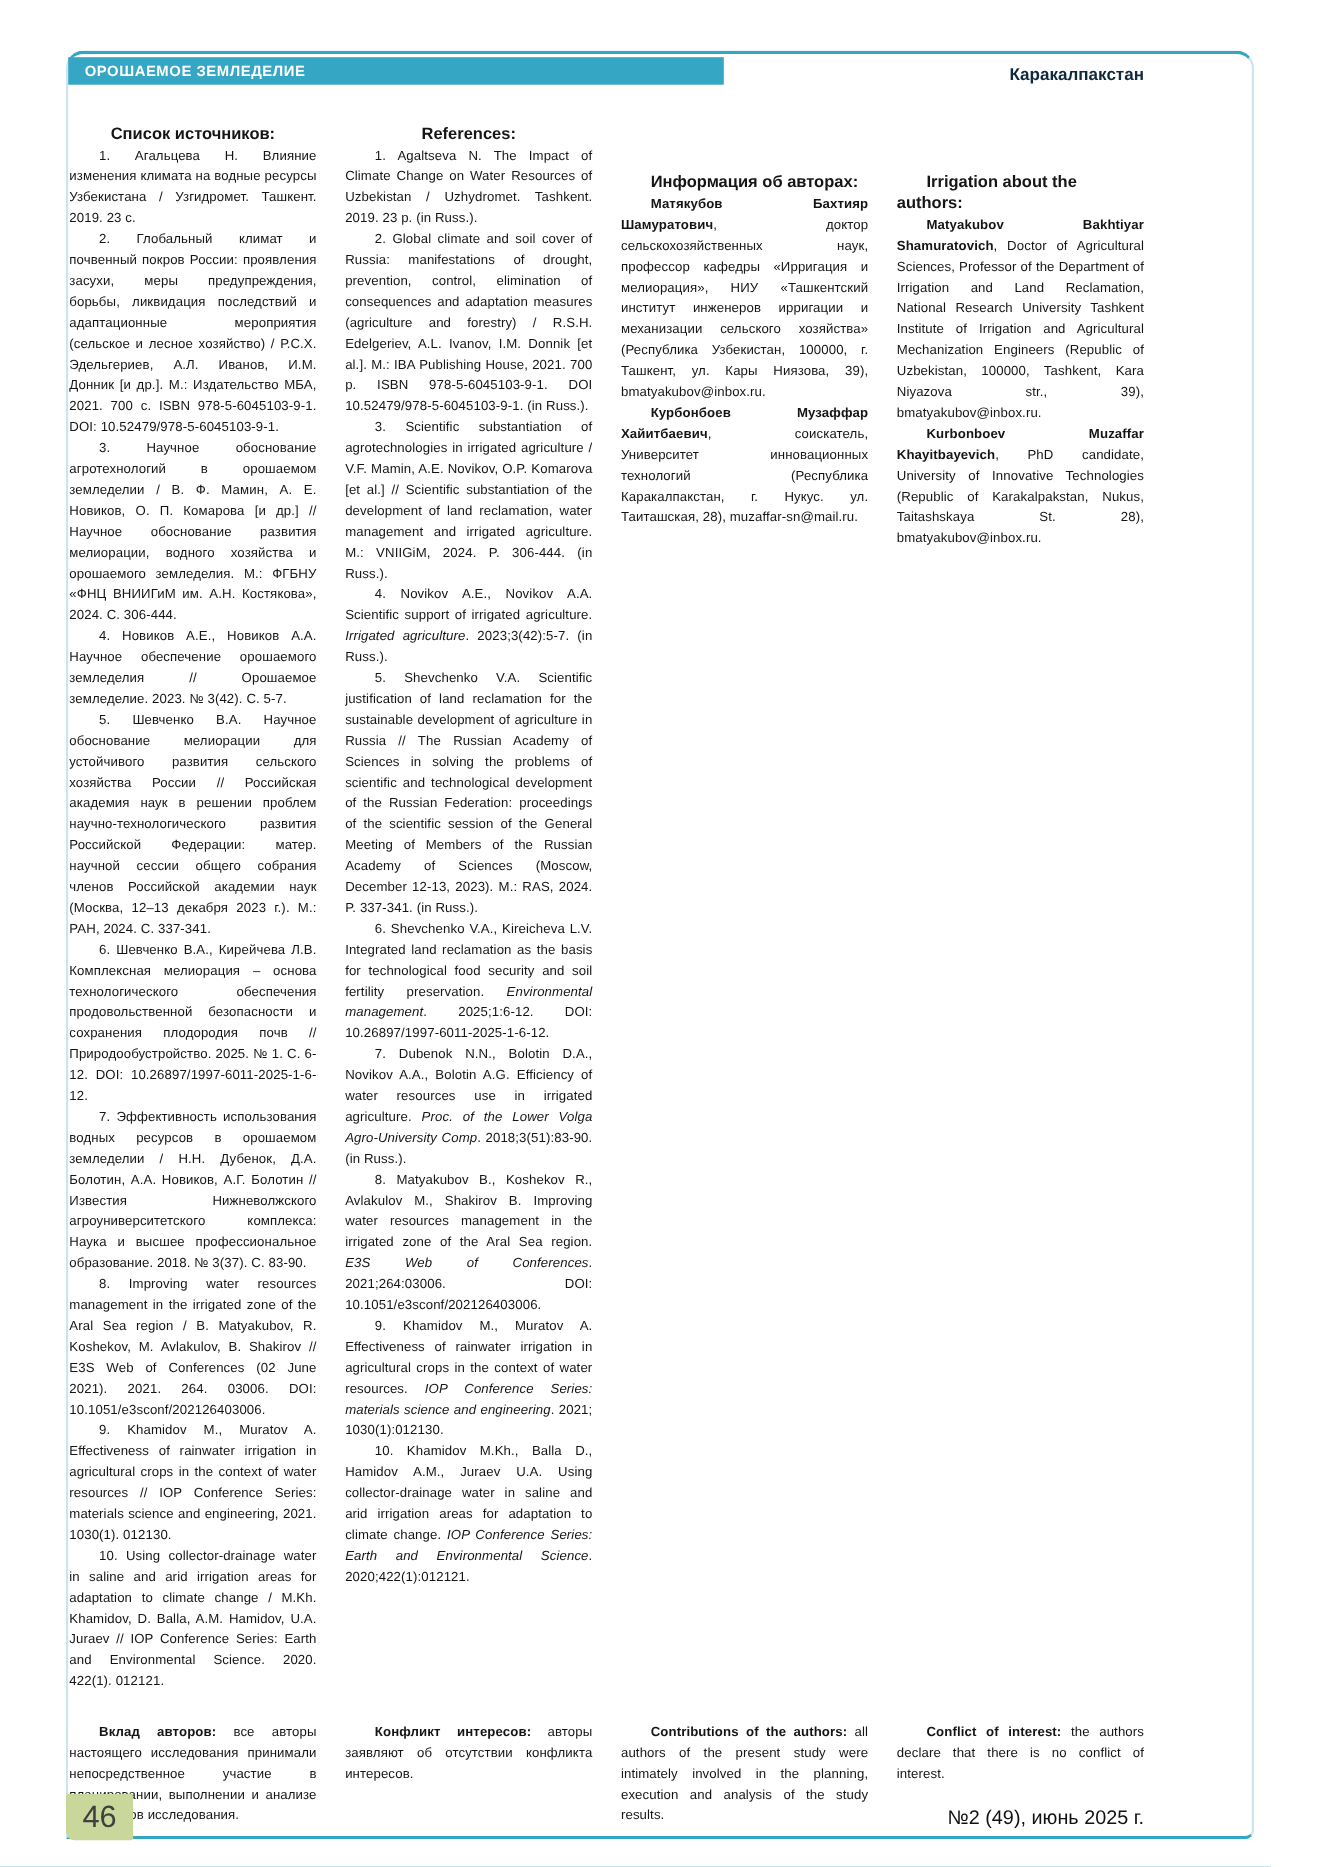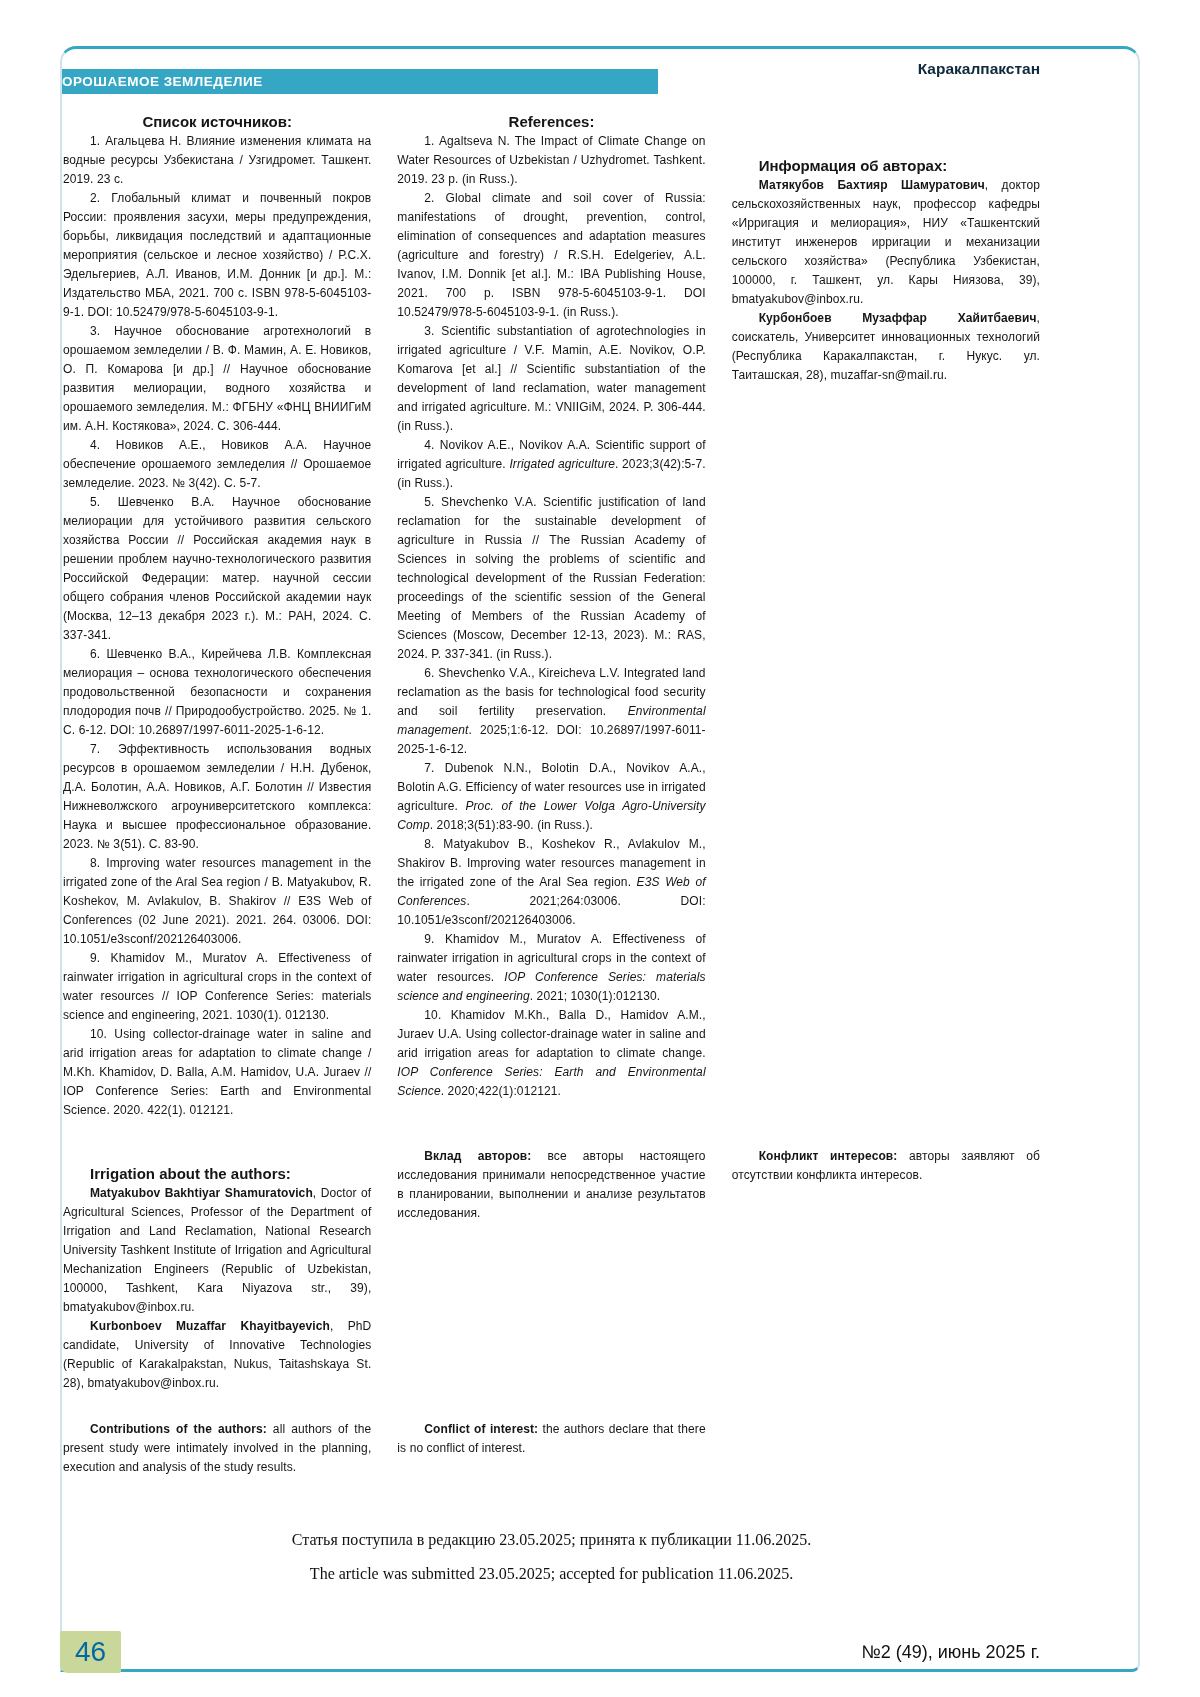--- a/index.html
+++ b/index.html
@@ -18,34 +18,34 @@
   .frame{
     position:absolute;left:60px;top:46px;width:1080px;height:1626px;
     border-left:2px solid var(--frame-side);
     border-right:2px solid var(--frame-side);
     border-top:3px solid var(--accent);
     border-bottom:3px solid var(--accent);
     border-radius:16px 16px 8px 0;
     pointer-events:none;
   }
   .header-band{
-    position:absolute;left:62px;top:69px;width:596px;height:25px;
+    position:absolute;left:62px;top:52px;width:596px;height:25px;
     background:var(--accent);color:#ffffff;
     font-size:13.5px;font-weight:bold;letter-spacing:.5px;
-    line-height:25px;
+    line-height:25px;padding-left:15px;
   }
   .section-label{
     position:absolute;top:60px;right:160px;
     font-size:15.5px;font-weight:bold;color:var(--section-label);
   }
   .content{
     position:absolute;left:63px;top:112px;width:977px;
   }
   .content-grid{
-    display:grid;grid-template-columns:1fr 1fr 1fr;column-gap:26px;
+    display:grid;grid-template-columns:1fr 1fr 1fr 1fr;column-gap:26px;
   }
   .para{
     margin:0;text-align:justify;text-indent:27px;
     font-size:12px;line-height:19px;letter-spacing:.1px;
     hyphens:auto;-webkit-hyphens:auto;
   }
   .b{font-weight:bold;}
   .i{font-style:italic;}
   .col-heading{
     margin:0 0 1px 0;font-size:15px;line-height:19px;font-weight:bold;
@@ -58,21 +58,21 @@
   .submission{
     margin-top:52px;text-align:center;
     font-family:"Liberation Serif","DejaVu Serif",serif;
     font-size:16px;line-height:22px;color:#111;
   }
   .submission p{margin:12px;}
   .page-num-box{
     position:absolute;left:60px;top:1631px;width:61px;height:42px;
     background:var(--page-box);z-index:2;
     display:flex;align-items:center;justify-content:center;
-    font-size:28px;font-weight:500;color:#0369a1;
+    font-size:28px;font-weight:500;color:#404040;
     border-radius:2px 2px 2px 8px;
   }
   .issue-label{
     position:absolute;right:160px;top:1642px;
     font-size:18px;color:#111;
   }
 </style>
 </head>
 <body>
 
@@ -88,21 +88,21 @@
 
     <section class="cell" lang="ru">
       <h3 class="col-heading centered">Список источников:</h3>
       <div>
           <p class="para"><span>1. Агальцева Н. Влияние изменения климата на водные ресурсы Узбекистана / Узгидромет. Ташкент. 2019. 23 с.</span></p>
           <p class="para"><span>2. Глобальный климат и почвенный покров России: проявления засухи, меры предупреждения, борьбы, ликвидация последствий и адаптационные мероприятия (сельское и лесное хозяйство) / Р.С.Х. Эдельгериев, А.Л. Иванов, И.М. Донник [и др.]. М.: Издательство МБА, 2021. 700 с. ISBN 978-5-6045103-9-1. DOI: 10.52479/978-5-6045103-9-1.</span></p>
           <p class="para"><span>3. Научное обоснование агротехнологий в орошаемом земледелии / В. Ф. Мамин, А. Е. Новиков, О. П. Комарова [и др.] // Научное обоснование развития мелиорации, водного хозяйства и орошаемого земледелия. М.: ФГБНУ «ФНЦ ВНИИГиМ им. А.Н. Костякова», 2024. С. 306-444.</span></p>
           <p class="para"><span>4. Новиков А.Е., Новиков А.А. Научное обеспечение орошаемого земледелия // Орошаемое земледелие. 2023. № 3(42). С. 5-7.</span></p>
           <p class="para"><span>5. Шевченко В.А. Научное обоснование мелиорации для устойчивого развития сельского хозяйства России // Российская академия наук в решении проблем научно-технологического развития Российской Федерации: матер. научной сессии общего собрания членов Российской академии наук (Москва, 12–13 декабря 2023 г.). М.: РАН, 2024. С. 337-341.</span></p>
           <p class="para"><span>6. Шевченко В.А., Кирейчева Л.В. Комплексная мелиорация – основа технологического обеспечения продовольственной безопасности и сохранения плодородия почв // Природообустройство. 2025. № 1. С. 6-12. DOI: 10.26897/1997-6011-2025-1-6-12.</span></p>
-          <p class="para"><span>7. Эффективность использования водных ресурсов в орошаемом земледелии / Н.Н. Дубенок, Д.А. Болотин, А.А. Новиков, А.Г. Болотин // Известия Нижневолжского агроуниверситетского комплекса: Наука и высшее профессиональное образование. 2023. № 3(51). С. 83-90.</span></p>
+          <p class="para"><span>7. Эффективность использования водных ресурсов в орошаемом земледелии / Н.Н. Дубенок, Д.А. Болотин, А.А. Новиков, А.Г. Болотин // Известия Нижневолжского агроуниверситетского комплекса: Наука и высшее профессиональное образование. 2018. № 3(37). С. 83-90.</span></p>
           <p class="para"><span>8. Improving water resources management in the irrigated zone of the Aral Sea region / B. Matyakubov, R. Koshekov, M. Avlakulov, B. Shakirov // E3S Web of Conferences (02 June 2021). 2021. 264. 03006. DOI: 10.1051/e3sconf/202126403006.</span></p>
           <p class="para"><span>9. Khamidov M., Muratov A. Effectiveness of rainwater irrigation in agricultural crops in the context of water resources // IOP Conference Series: materials science and engineering, 2021. 1030(1). 012130.</span></p>
           <p class="para"><span>10. Using collector-drainage water in saline and arid irrigation areas for adaptation to climate change / M.Kh. Khamidov, D. Balla, A.M. Hamidov, U.A. Juraev // IOP Conference Series: Earth and Environmental Science. 2020. 422(1). 012121.</span></p>
         </div>
     </section>
 
     <section class="cell" lang="en">
       <h3 class="col-heading centered">References:</h3>
       <div>
           <p class="para"><span>1. Agaltseva N. The Impact of Climate Change on Water Resources of Uzbekistan / Uzhydromet. Tashkent. 2019. 23 p. (in Russ.).</span></p>

